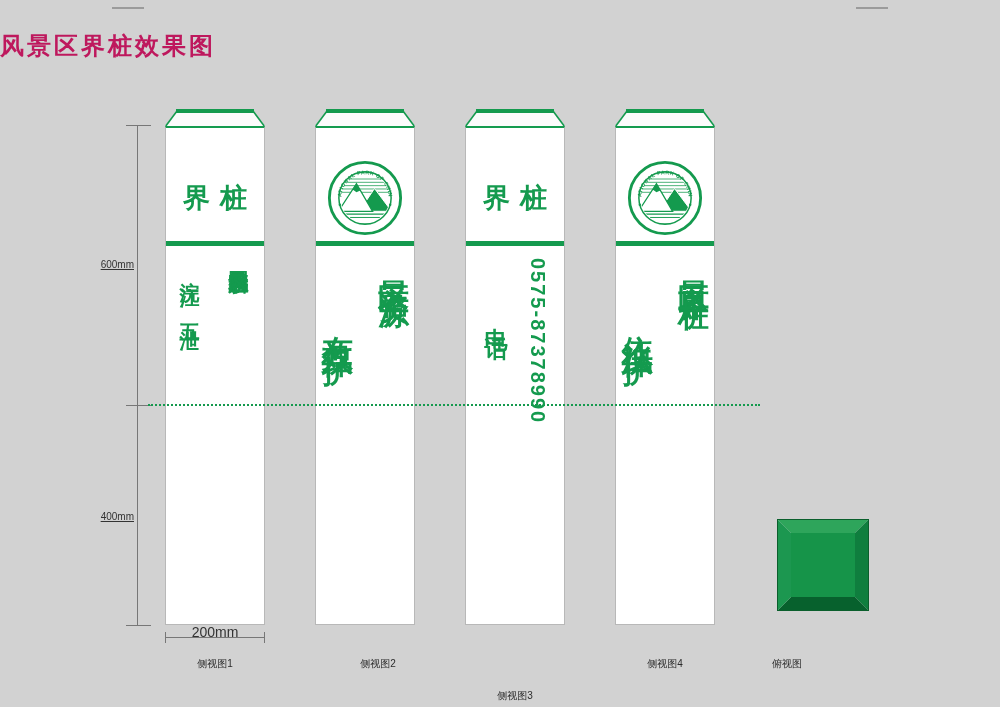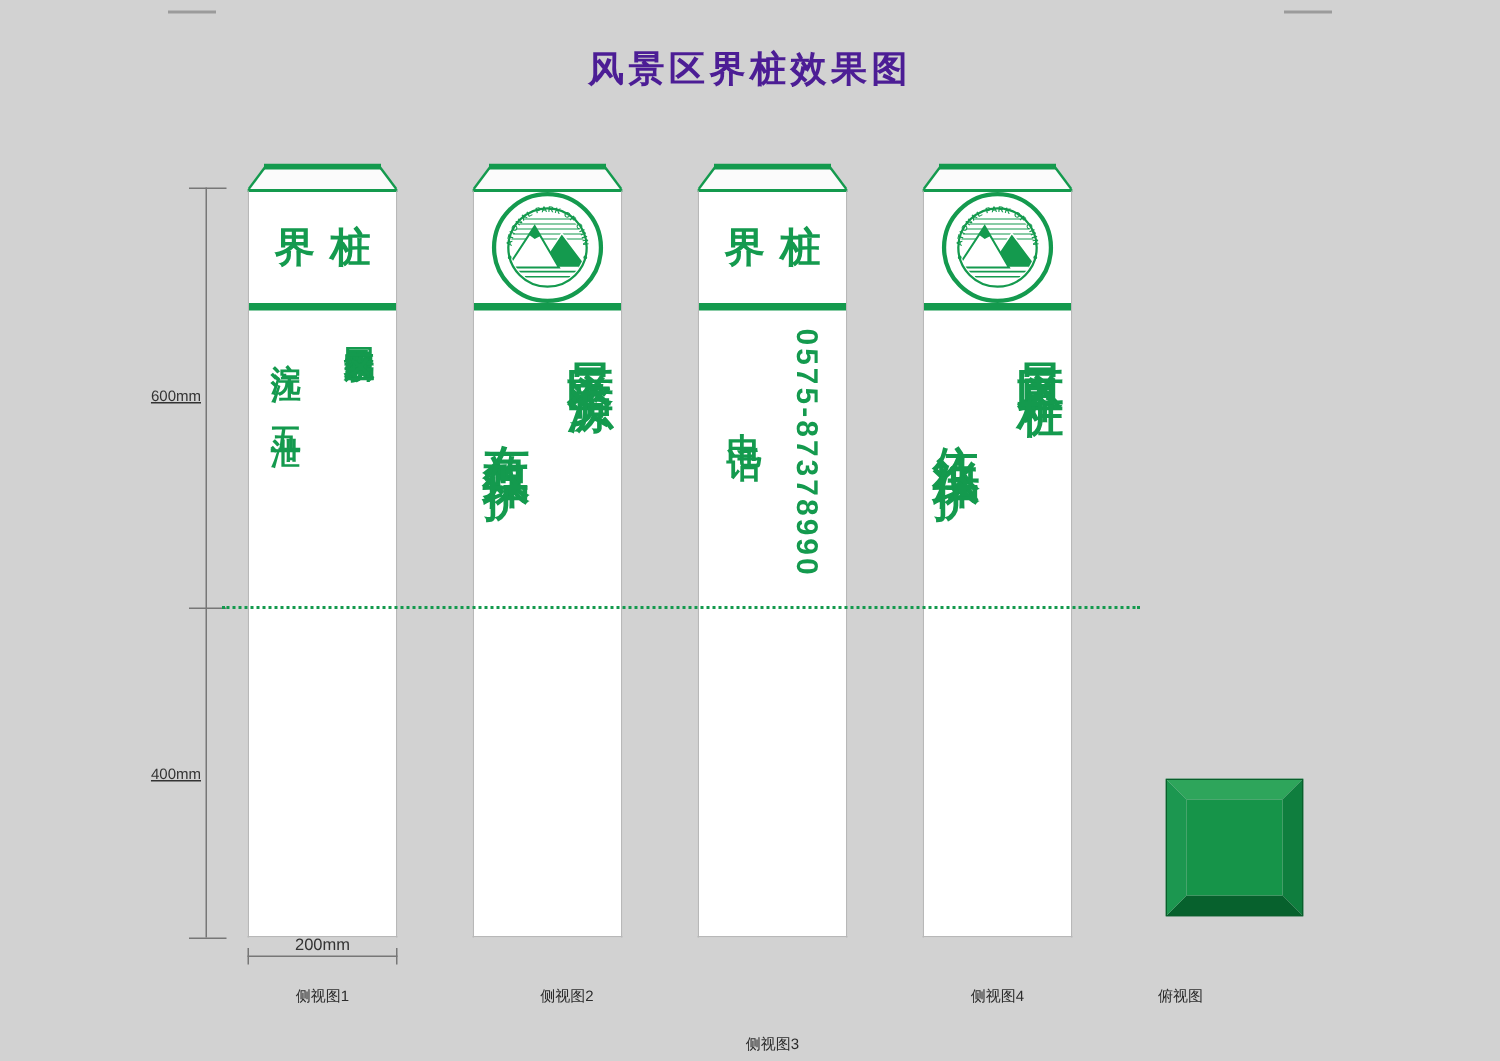--- a/index.html
+++ b/index.html
@@ -10,30 +10,30 @@
   }
   *{margin:0;padding:0;box-sizing:border-box;}
   html,body{width:1000px;height:707px;}
   body{background:var(--bg);font-family:"Liberation Sans",sans-serif;position:relative;overflow:hidden;}
   #stage{position:absolute;left:0;top:0;width:1000px;height:707px;}
 
   .crop-mark{position:absolute;top:7px;width:32px;height:2px;background:#9b9b9b;}
   .crop-left{left:112px;}
   .crop-right{left:856px;}
 
-  .title{position:absolute;top:30px;left:0;width:100%;text-align:center;
+  .title{position:absolute;top:30px;left:0;width:100%;text-align:left;
     font-family:"Liberation Serif",serif;font-size:24px;font-weight:bold;
-    letter-spacing:3px;color:#4c1d95;}
+    letter-spacing:3px;color:#be185d;}
 
   
   .post{position:absolute;top:109px;width:100px;height:520px;z-index:1;}
   .cap{display:block;width:100px;height:17px;}
   .post-body{height:499px;background:#ffffff;border:1px solid #b8b8b8;
     border-top:2.5px solid var(--green);display:flex;flex-direction:column;}
-  .post-header{height:74px;flex:0 0 auto;display:flex;align-items:center;justify-content:center;}
+  .post-header{height:86px;flex:0 0 auto;display:flex;align-items:center;justify-content:center;margin-top:27px;}
   .header-text{color:var(--green);font-size:27px;font-weight:bold;letter-spacing:10px;padding-left:10px;}
   .logo{width:76px;height:76px;display:block;}
   .band{height:5px;background:var(--green);flex:0 0 auto;}
   .text-area{flex:1;display:flex;flex-direction:row-reverse;justify-content:center;
     align-items:flex-start;padding-top:9px;}
   .vcol{writing-mode:vertical-rl;text-orientation:upright;color:var(--green);font-weight:bold;display:block;}
   
   .p1 .text-area{gap:22px;}
   .p1 .col-a{font-size:20px;letter-spacing:0.5px;}
   .p1 .col-b{font-size:20px;letter-spacing:7px;margin-top:10px;}
@@ -51,21 +51,21 @@
   .vdim-line{position:absolute;left:137px;top:125px;width:1px;height:500px;background:var(--line);}
   .htick{position:absolute;left:126px;width:25px;height:1px;background:var(--line);}
   .tick-top{top:125px;} .tick-mid{top:405px;} .tick-bot{top:625px;}
   .dim-label{position:absolute;left:90px;width:44px;text-align:right;font-size:10px;color:#333;text-decoration:underline;}
   .dim-upper{top:259px;} .dim-lower{top:511px;}
   .ground-line{position:absolute;left:148px;top:404px;width:612px;height:0;
     border-top:2px dotted var(--green);z-index:3;}
   .wdim-line{position:absolute;left:165px;top:637px;width:100px;height:1px;background:var(--line);}
   .wdim-tick{position:absolute;top:632px;width:1px;height:11px;background:var(--line);}
   .wtick-l{left:165px;} .wtick-r{left:264px;}
-  .wdim-label{position:absolute;left:165px;top:624px;width:100px;text-align:center;font-size:11px;color:#333;}
+  .wdim-label{position:absolute;left:165px;top:624px;width:100px;text-align:center;font-size:14px;color:#333;}
 
   
   .caption{position:absolute;top:657px;width:100px;text-align:center;font-size:10px;color:#2b2b2b;}
   .cap1{left:165px;} .cap2{left:328px;} .cap3{left:465px;margin-top:32px;} .cap4{left:615px;}
   .cap-top{left:741px;width:92px;}
   .topview{position:absolute;left:777px;top:519px;}
   .defs-svg{position:absolute;width:0;height:0;}
 </style>
 </head>
 <body>

